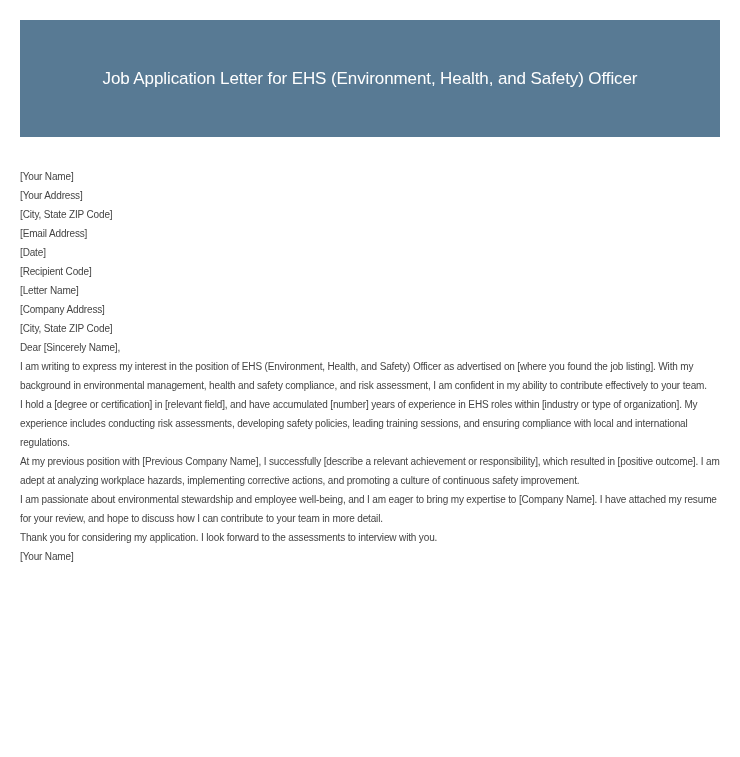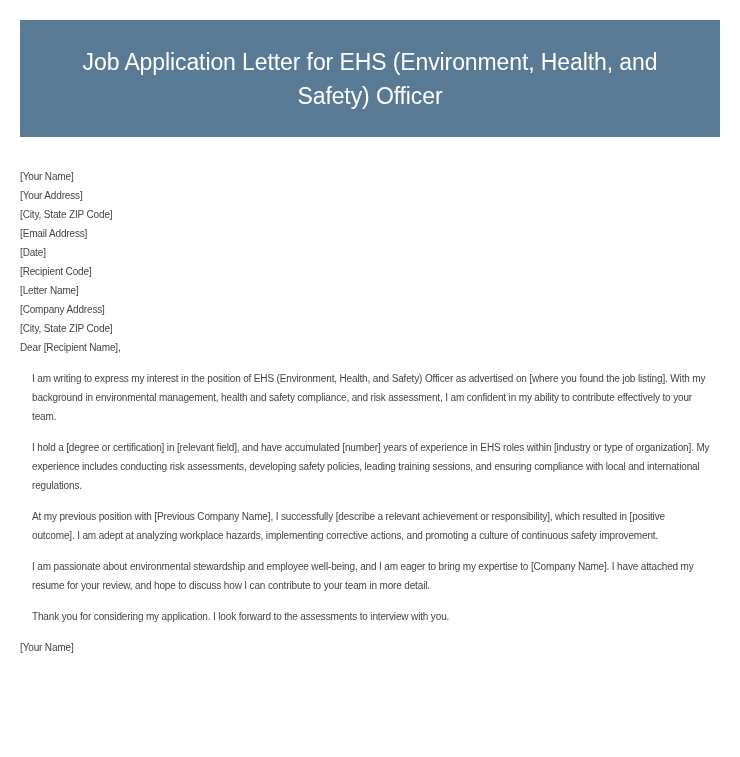--- a/index.html
+++ b/index.html
@@ -25,60 +25,60 @@
       display: flex;
       align-items: center;
       justify-content: center;
       text-align: center;
       box-sizing: border-box;
       padding: 0 24px;
     }
     .header h1 {
       margin: 8px;
       font-weight: normal;
-      font-size: 23px;
+      font-size: 17px;
       line-height: 34px;
       letter-spacing: -0.1px;
     }
     .letter {
       position: absolute;
       left: 20px;
       top: 167px;
       width: 702px;
       color: #444444;
       font-size: 10px;
       line-height: 19px;
       letter-spacing: -0.15px;
     }
     .letter .line {
       display: block;
       margin: 0;
     }
     .letter .para {
       display: block;
-      margin: 12px;
+      margin: 0;
     }
   </style>
 </head>
 <body>
 
 <div class="header">
   <h1>Job Application Letter for EHS (Environment, Health, and Safety) Officer</h1>
 </div>
 
 <div class="letter">
   <span class="line">[Your Name]</span>
   <span class="line">[Your Address]</span>
   <span class="line">[City, State ZIP Code]</span>
   <span class="line">[Email Address]</span>
   <span class="line">[Date]</span>
   <span class="line">[Recipient Code]</span>
   <span class="line">[Letter Name]</span>
   <span class="line">[Company Address]</span>
   <span class="line">[City, State ZIP Code]</span>
-  <span class="line">Dear [Recipient Name],</span>
+  <span class="line">Dear [Sincerely Name],</span>
   <p class="para">I am writing to express my interest in the position of EHS (Environment, Health, and Safety) Officer as advertised on [where you found the job listing]. With my background in environmental management, health and safety compliance, and risk assessment, I am confident in my ability to contribute effectively to your team.</p>
   <p class="para">I hold a [degree or certification] in [relevant field], and have accumulated [number] years of experience in EHS roles within [industry or type of organization]. My experience includes conducting risk assessments, developing safety policies, leading training sessions, and ensuring compliance with local and international regulations.</p>
   <p class="para">At my previous position with [Previous Company Name], I successfully [describe a relevant achievement or responsibility], which resulted in [positive outcome]. I am adept at analyzing workplace hazards, implementing corrective actions, and promoting a culture of continuous safety improvement.</p>
   <p class="para">I am passionate about environmental stewardship and employee well-being, and I am eager to bring my expertise to [Company Name]. I have attached my resume for your review, and hope to discuss how I can contribute to your team in more detail.</p>
   <p class="para">Thank you for considering my application. I look forward to the assessments to interview with you.</p>
   <span class="line">[Your Name]</span>
 </div>
 
 </body></html>

